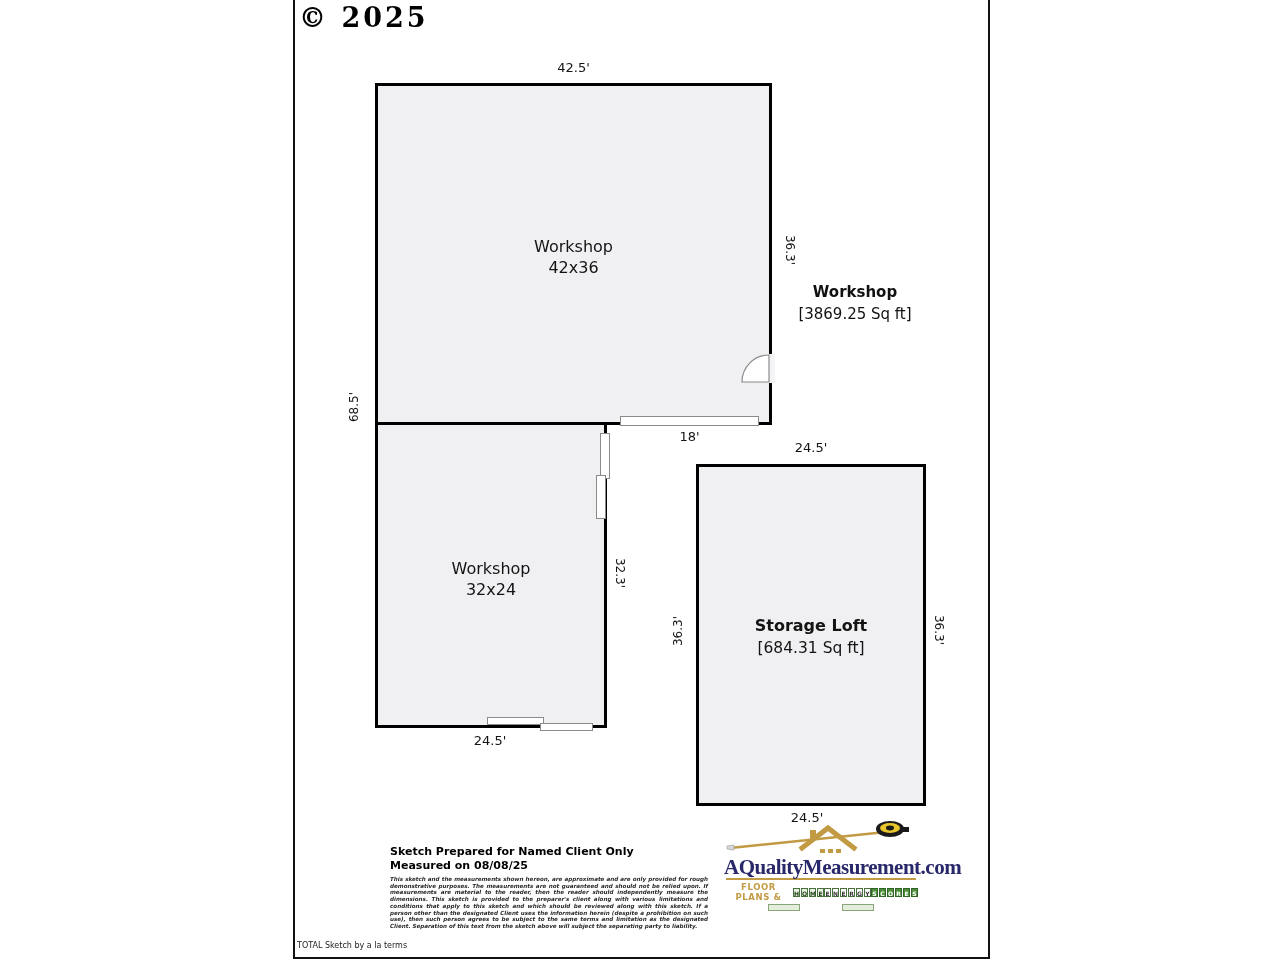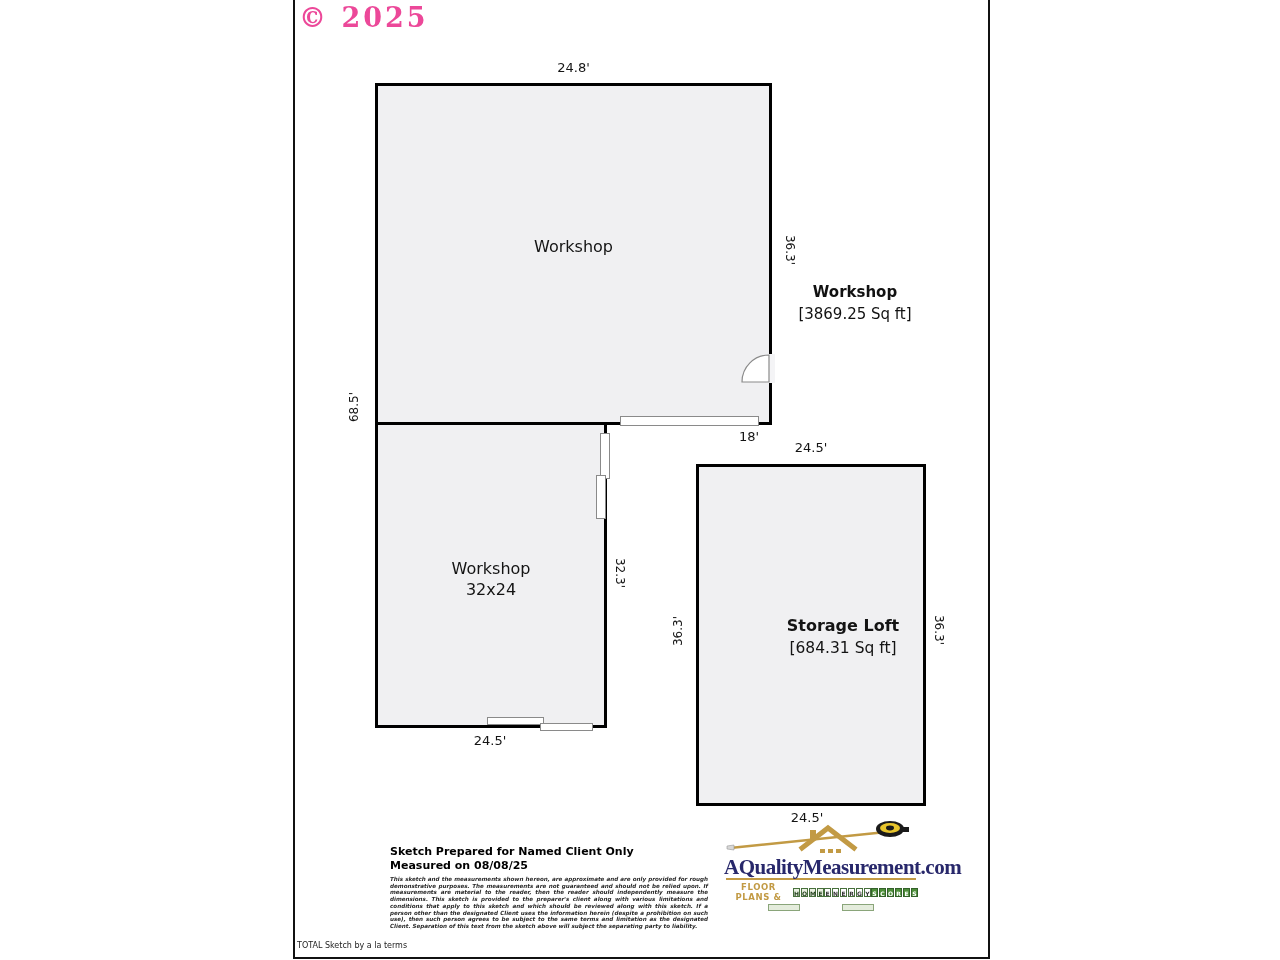--- a/index.html
+++ b/index.html
@@ -2,31 +2,31 @@
 <html><head>
 <meta charset="utf-8">
 <style>
   html,body{margin:0;padding:0;background:#fff;}
   #canvas{position:relative;width:1280px;height:960px;background:#fff;overflow:hidden;
           font-family:"DejaVu Sans","Liberation Sans",sans-serif;color:#111;}
 
   .frame{position:absolute;left:293px;top:-2px;width:693px;height:957px;border:2px solid #111;background:#fff;}
 
   .watermark{position:absolute;left:299px;top:2px;font-family:"DejaVu Serif","Liberation Serif",serif;
-             font-size:27px;letter-spacing:3px;color:#ec4899;font-weight:bold;}
+             font-size:27px;letter-spacing:3px;color:#000000;font-weight:bold;}
 
   .room{position:absolute;background:#f0f0f2;border:3px solid #000;box-sizing:border-box;}
   .room-main   {left:375px;top:83px; width:397px;height:342px;}
   .room-lower  {left:375px;top:422px;width:232px;height:306px;}
   .room-storage{left:696px;top:464px;width:230px;height:342px;}
 
   .room-label{position:absolute;text-align:center;font-size:16px;line-height:21px;color:#141414;}
   .rl-main   {left:375px;top:236px;width:397px;}
   .rl-lower  {left:375px;top:558px;width:232px;}
-  .rl-storage{left:696px;top:615px;width:230px;font-size:15.5px;line-height:22px;padding-left:32px;}
+  .rl-storage{left:696px;top:615px;width:230px;font-size:15.5px;line-height:22px;}
   .rl-storage .rm-name{font-weight:bold;font-size:16px;}
 
   .dim{position:absolute;font-size:13px;color:#141414;white-space:nowrap;}
   .dim-c{text-align:center;}
   .vdim{position:absolute;width:50px;height:20px;text-align:center;font-size:12px;color:#141414;white-space:nowrap;}
   .rot-cw {transform:rotate(90deg);}
   .rot-ccw{transform:rotate(-90deg);}
 
   .callout{position:absolute;left:790px;top:281px;width:130px;text-align:center;font-size:15px;line-height:22px;color:#111;}
   .callout .co-name{font-weight:bold;}
@@ -66,37 +66,38 @@
   <div class="frame"></div>
 
   <div class="watermark">© 2025</div>
 
   <div class="room room-main"></div>
   <div class="room room-lower"></div>
   <div class="room room-storage"></div>
 
   <div class="room-label rl-main">
     <div>Workshop</div>
+    <div>42x36</div>
   </div>
-  <div class="dim dim-c" style="left:375px;top:60px;width:397px;">24.8'</div>
+  <div class="dim dim-c" style="left:375px;top:60px;width:397px;">42.5'</div>
   <div class="vdim rot-cw" style="left:762px;top:240px;">36.3'</div>
   <div class="vdim rot-ccw" style="left:332px;top:397px;">68.5'</div>
 
   <div class="callout">
     <div class="co-name">Workshop</div>
     <div class="co-area">[3869.25 Sq ft]</div>
   </div>
 
   <div class="door-gap"></div>
   <svg class="door-svg" width="40" height="40">
     <path d="M34 34 L34 7 A27 27 0 0 0 7 34 Z" fill="#ffffff" stroke="#8a8a8a" stroke-width="1.2"></path>
   </svg>
 
   <div class="opening" style="left:620px;top:416px;width:139px;height:10px;"></div>
-  <div class="dim dim-c" style="left:620px;top:429px;width:139px;text-align:right;">18'</div>
+  <div class="dim dim-c" style="left:620px;top:429px;width:139px;">18'</div>
 
   <div class="room-label rl-lower">
     <div>Workshop</div>
     <div>32x24</div>
   </div>
   <div class="vdim rot-cw" style="left:592px;top:563px;">32.3'</div>
   <div class="dim dim-c" style="left:440px;top:733px;width:100px;">24.5'</div>
 
   <div class="opening" style="left:600px;top:433px;width:10px;height:46px;"></div>
   <div class="opening" style="left:596px;top:475px;width:10px;height:44px;"></div>

